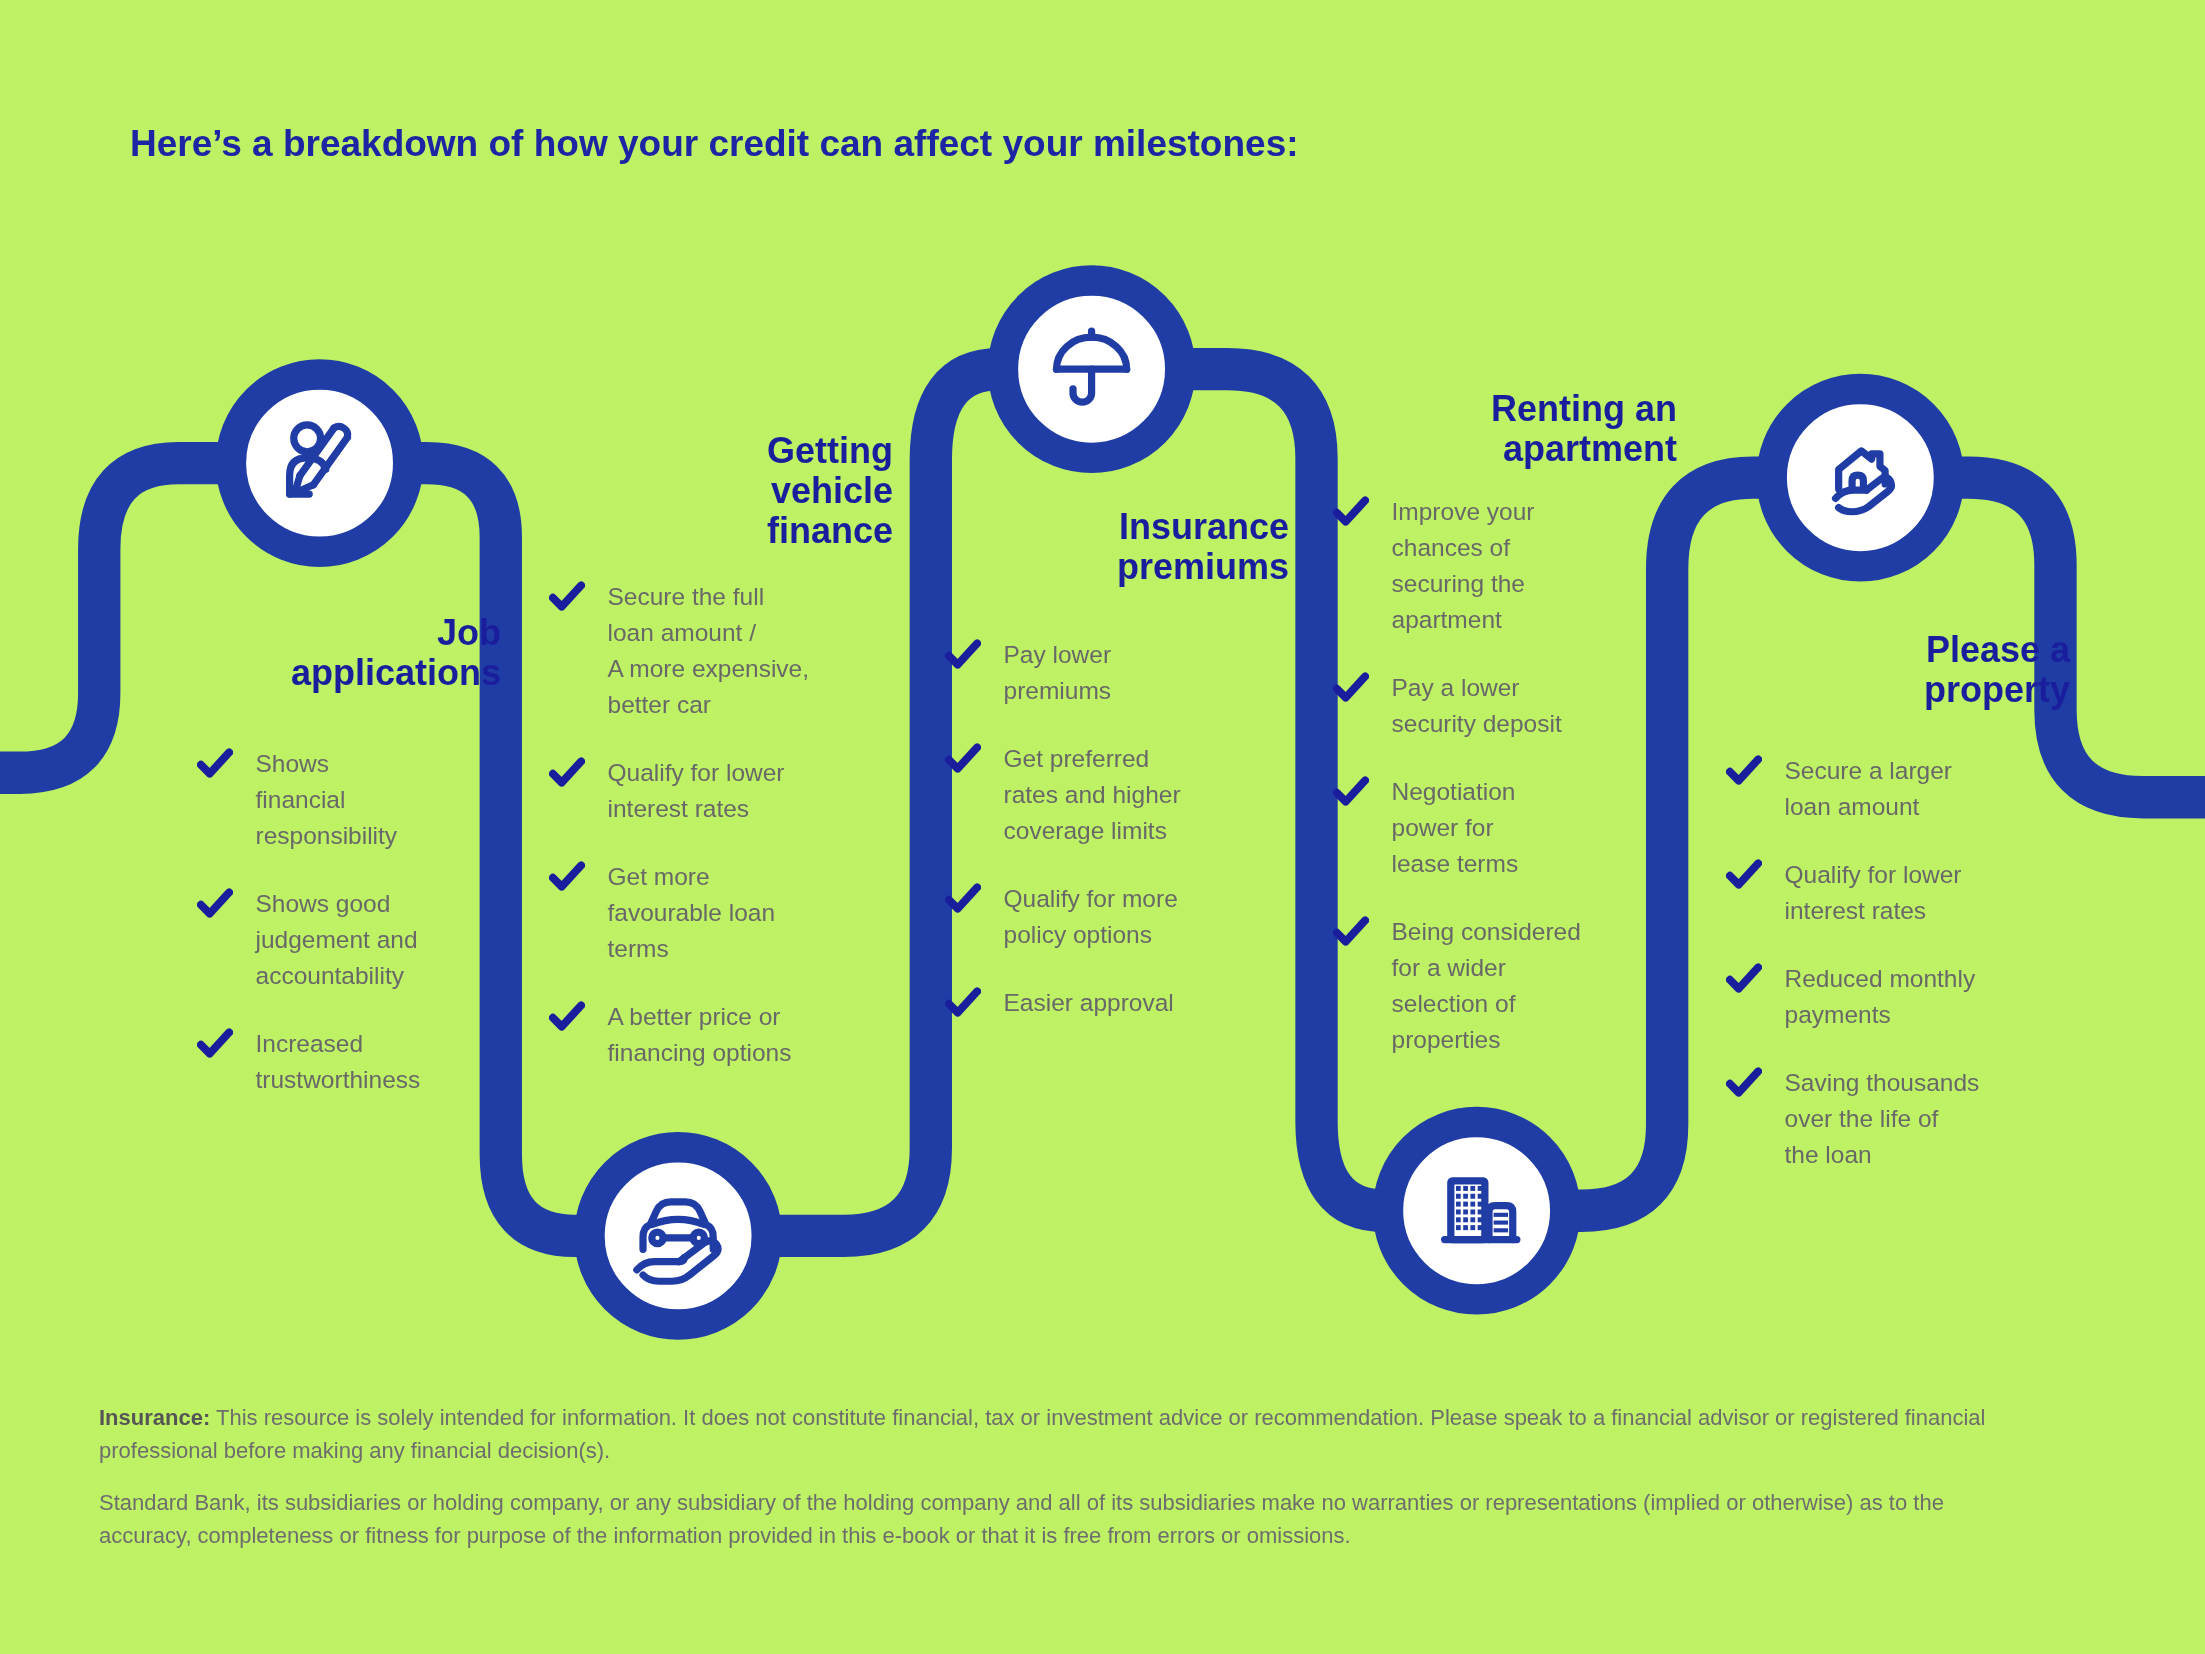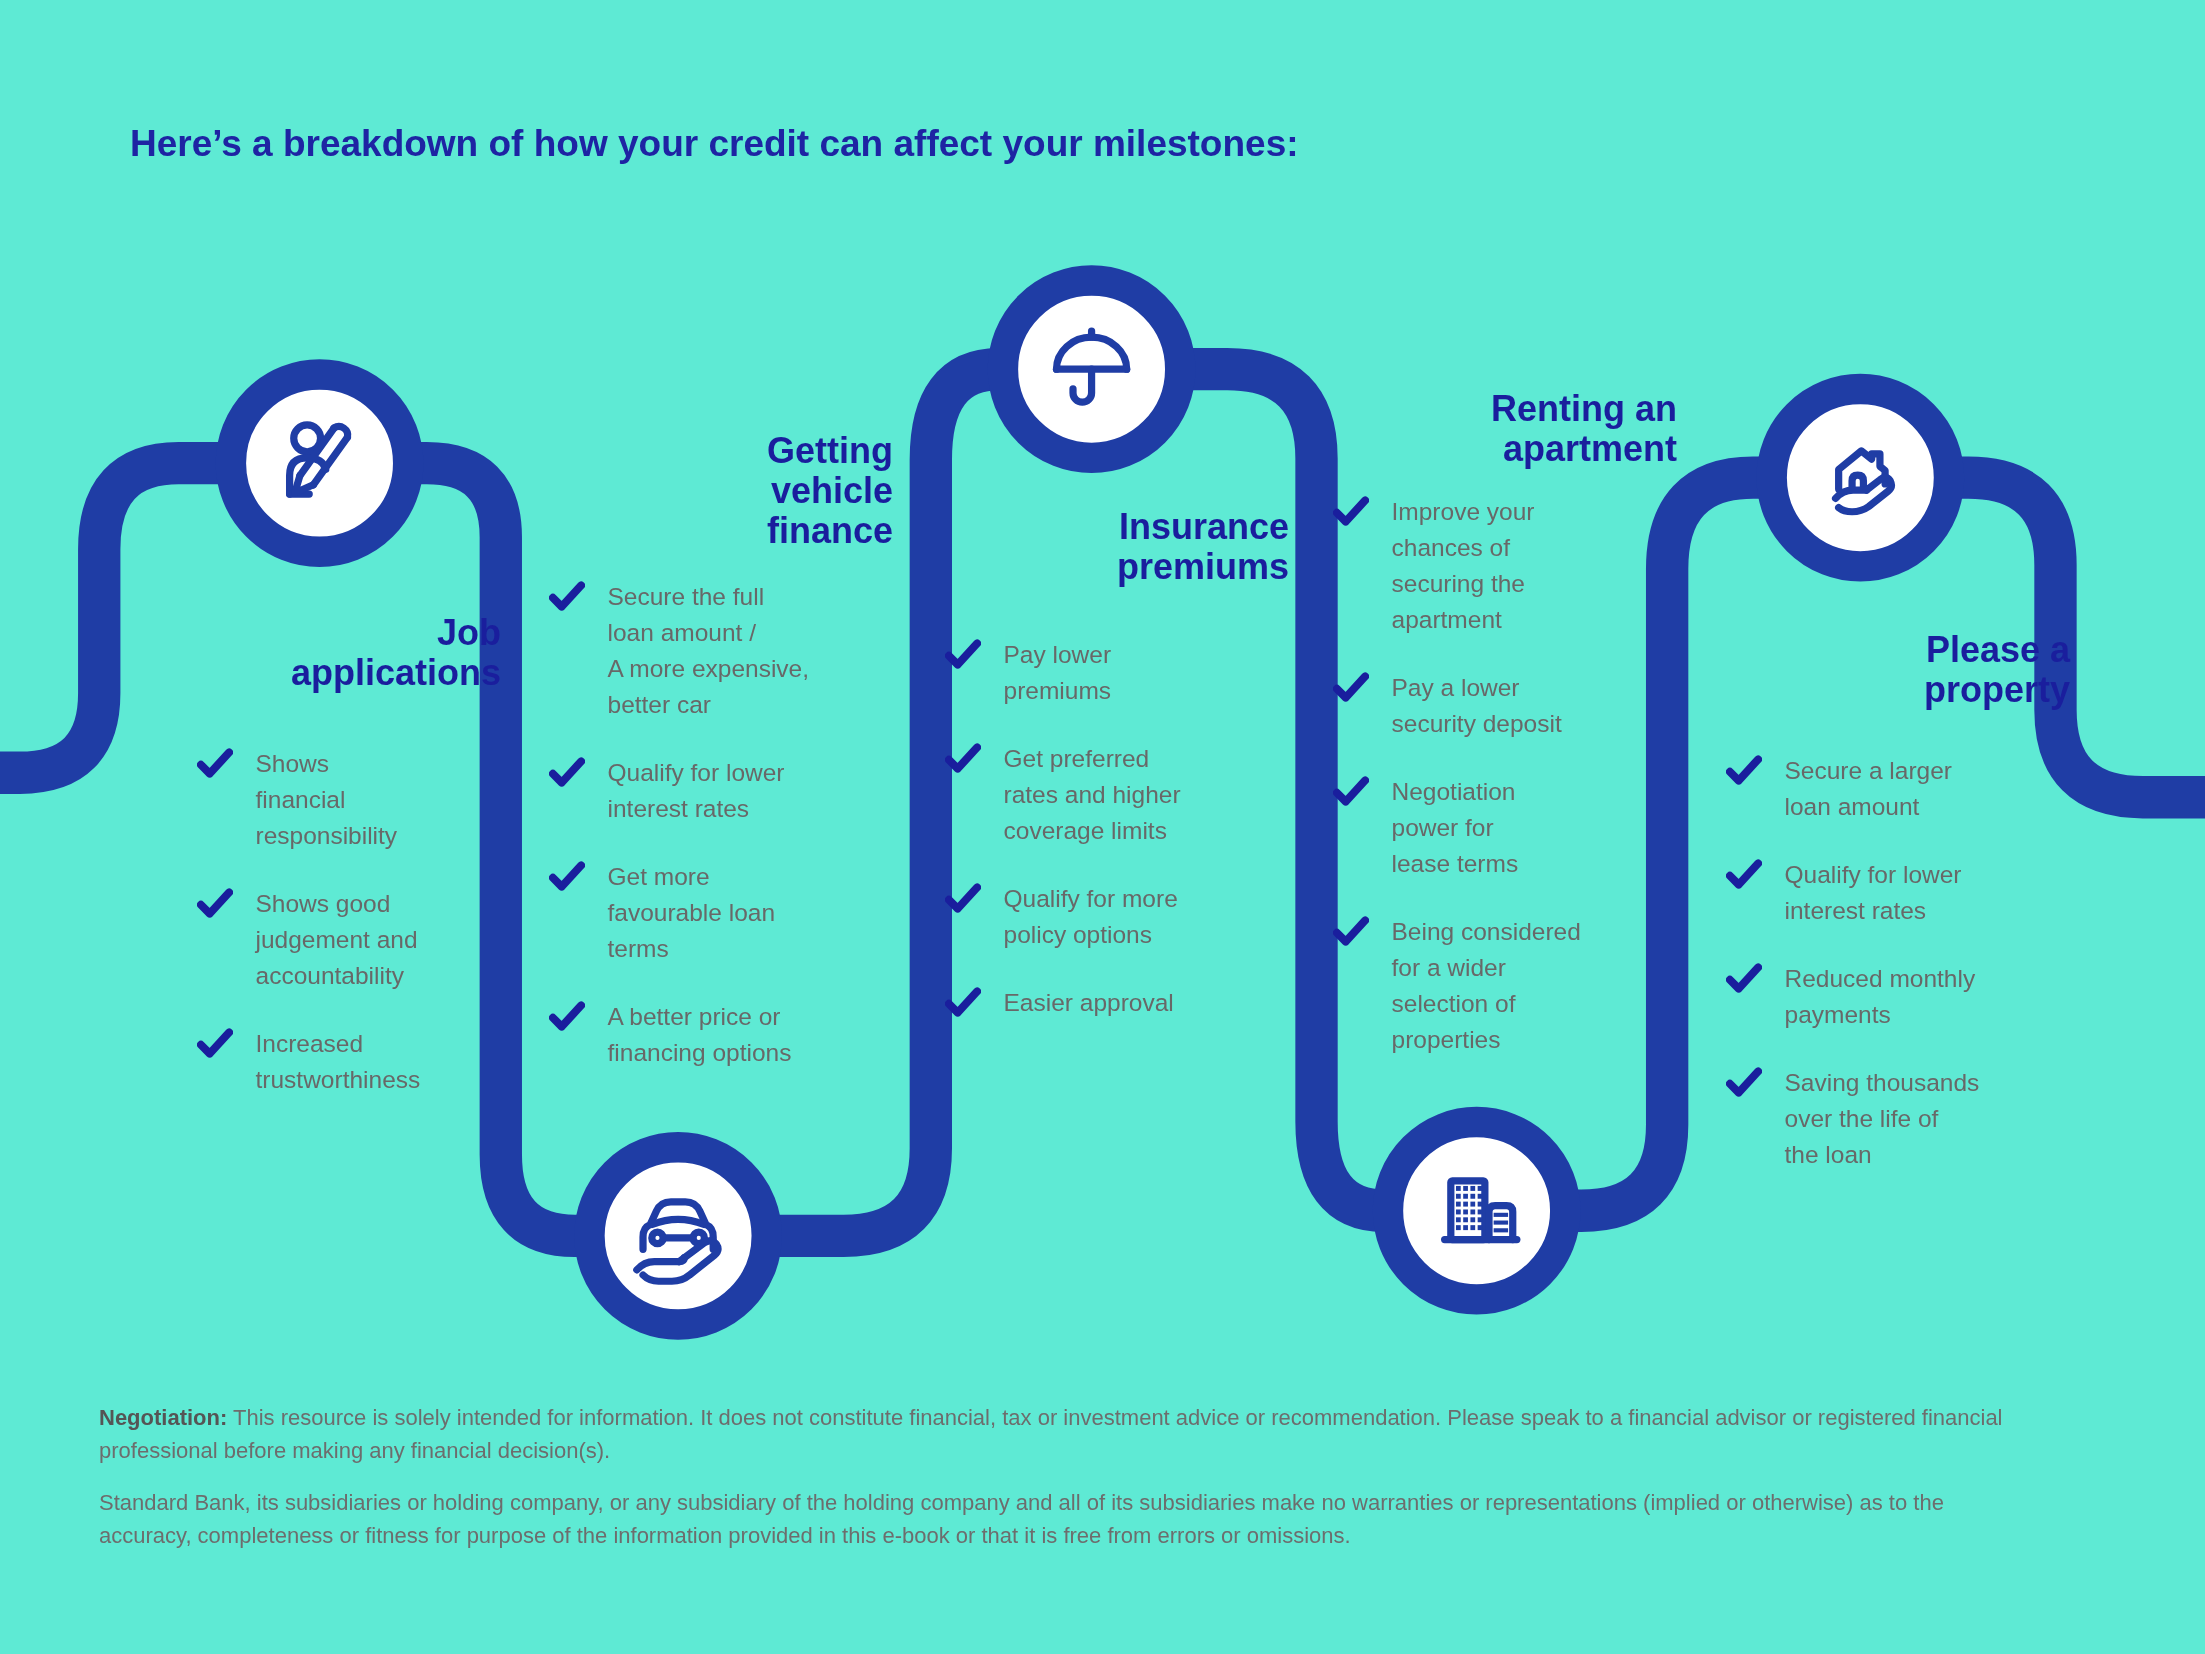--- a/index.html
+++ b/index.html
@@ -1,17 +1,17 @@
 <!DOCTYPE html>
 <html style="font-size:10.6px"><head>
 <meta charset="utf-8">
 <style>
   html,body{margin:0;padding:0;background:#ffffff;}
   .canvas{
-    position:relative;width:2205px;height:1654px;background:#5eead4;overflow:hidden;
+    position:relative;width:2205px;height:1654px;background:#bef264;overflow:hidden;
     font-family:"Liberation Sans","DejaVu Sans",sans-serif;
   }
   .title{
     position:absolute;left:130px;top:123px;width:1720px;
     font-size:37px;font-weight:bold;color:#1e24a3;letter-spacing:0px;
   }
   svg.journey{position:absolute;left:0;top:0;}
   .path-line{fill:none;stroke:#1f3da5;stroke-width:64;}
   .ring{fill:#ffffff;stroke:#1f3da5;stroke-width:46;}
   .ic{fill:none;stroke:#1f3da5;stroke-width:7;stroke-linecap:round;stroke-linejoin:round;}
@@ -308,21 +308,21 @@
           </svg>
         <div class="itxt">Saving thousands
 over the life of
 the loan</div>
       </li>
     </ul>
   </div>
 
   <div class="disclaimer">
     <p>
-      <span class="dlabel">Negotiation:</span>
+      <span class="dlabel">Insurance:</span>
       <span>This resource is solely intended for information. It does not constitute financial, tax or investment advice or recommendation. Please speak to a financial advisor or registered financial professional before making any financial decision(s).</span>
     </p>
     <p>
       <span>Standard Bank, its subsidiaries or holding company, or any subsidiary of the holding company and all of its subsidiaries make no warranties or representations (implied or otherwise) as to the accuracy, completeness or fitness for purpose of the information provided in this e-book or that it is free from errors or omissions.</span>
     </p>
   </div>
 
 </div>
 
 

